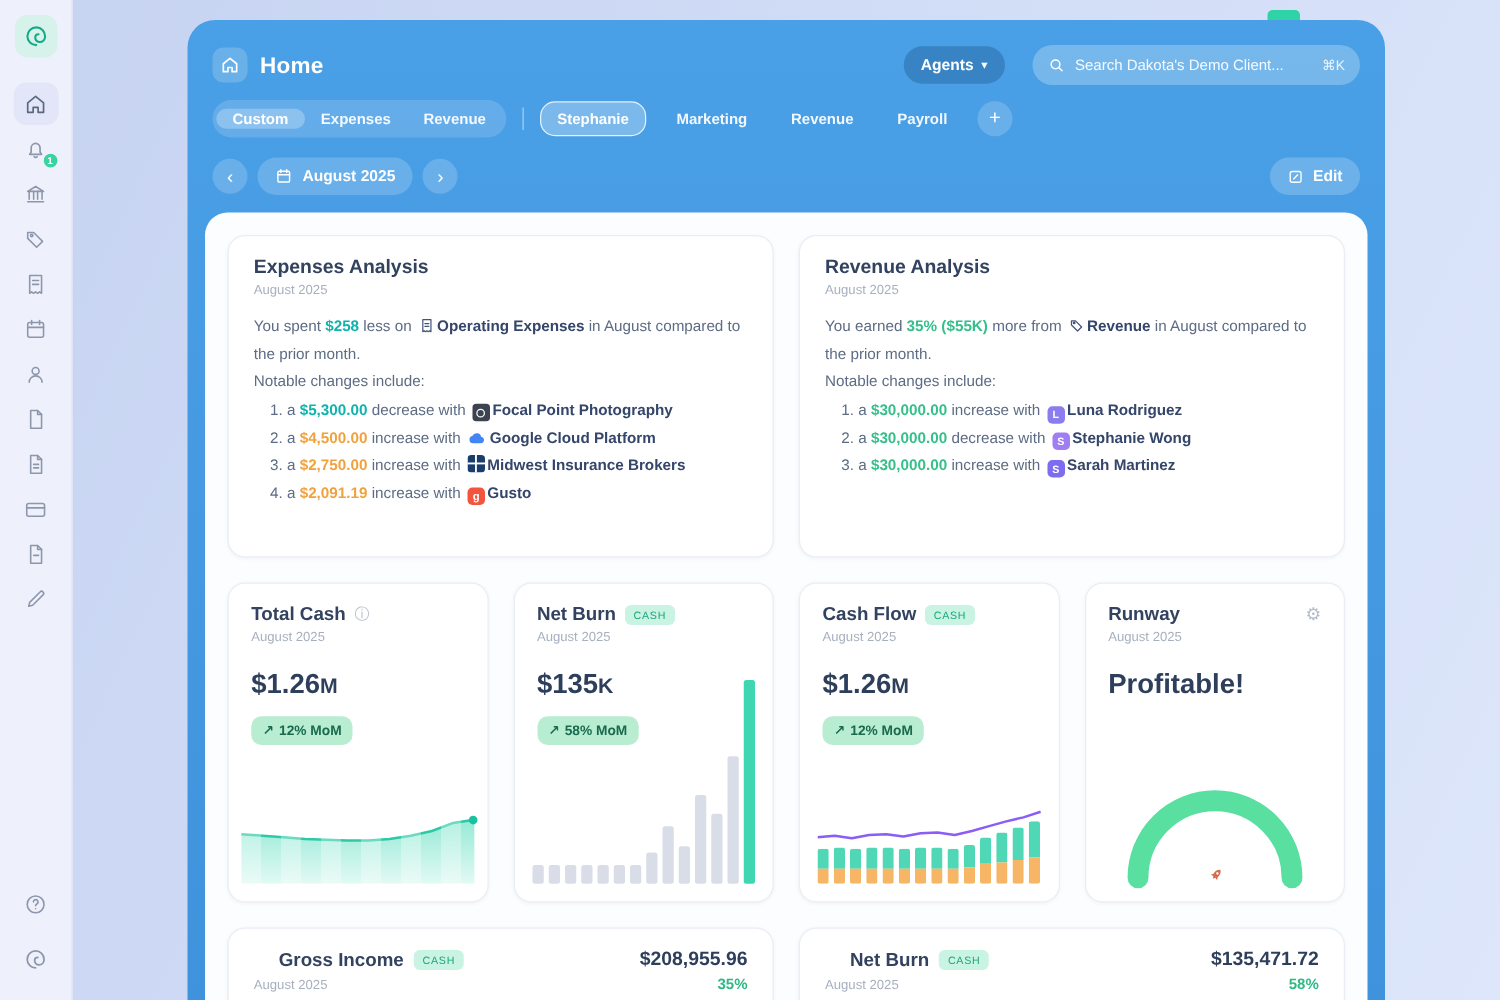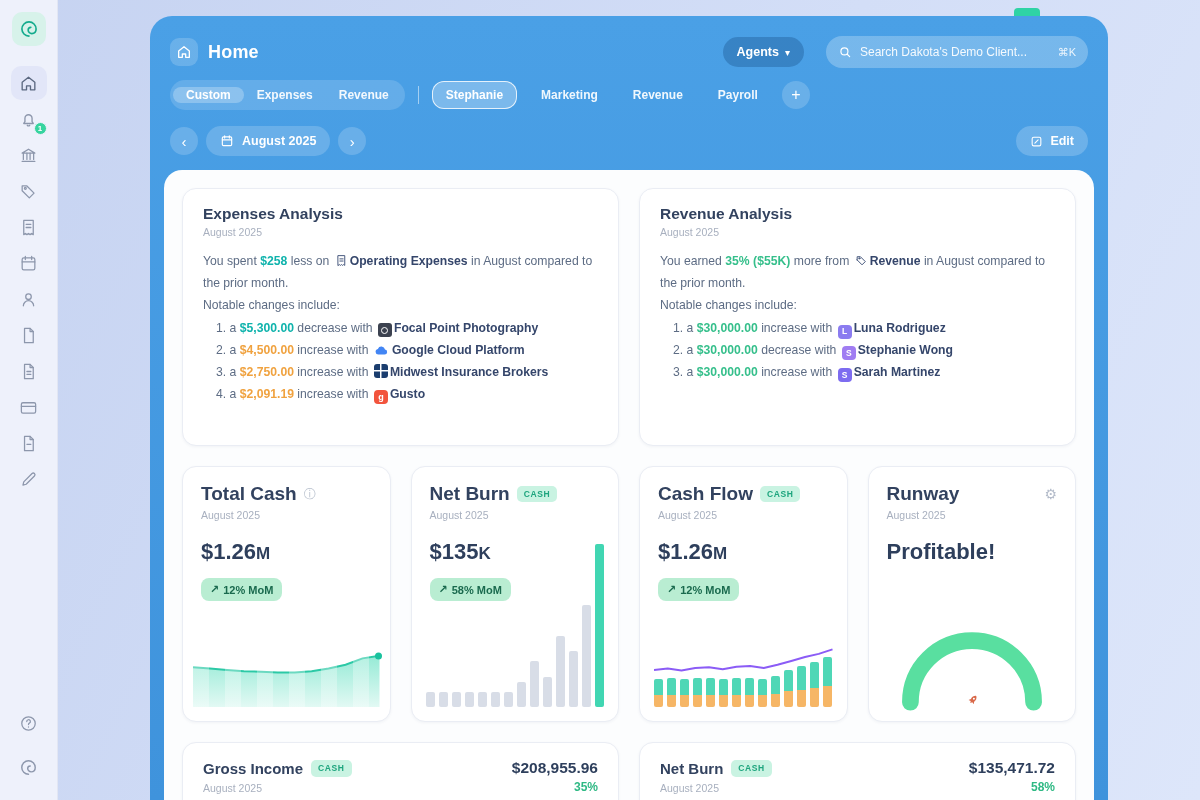--- a/index.html
+++ b/index.html
@@ -84,22 +84,22 @@
   .chip-gusto { background:#f2543d; border-radius:4px; }
   .chip-cloud { width:16px; }
   .av { display:inline-flex; align-items:center; justify-content:center; width:14px; height:14px;
     border-radius:4px; vertical-align:-2px; margin:0 2px; font-size:8.5px; font-weight:700; color:#fff; }
   .av-1 { background:#8b7cf0; } .av-2 { background:#a07df2; } .av-3 { background:#7d6cf0; } .av-4 { background:#6f9bf2; }
   
   .metrics-grid { display:grid; grid-template-columns:repeat(4,1fr); gap:20px; margin-top:20px; }
   .m-card { position:relative; background:#fff; border:1px solid #eaedf4; border-radius:14px;
     padding:16px 18px; height:256px; box-shadow:0 1px 3px rgba(40,60,100,0.05); cursor:pointer; }
   .m-title-row { display:flex; align-items:center; gap:7px; }
-  .m-title { font-size:19px; font-weight:700; color:#32425f; }
-  .chip-cash { background:#c9f3e2; color:#1ea57e; font-size:8.5px; font-weight:700; letter-spacing:.07em;
+  .m-title { font-size:15px; font-weight:700; color:#32425f; }
+  .chip-cash { background:#c9f3e2; color:#1ea57e; font-size:8.5px; font-weight:400; letter-spacing:.07em;
     padding:3px 7px; border-radius:5px; }
   .info-glyph { color:#b8c0cd; font-size:12px; }
   .gear-glyph { margin-left:auto; color:#b4bcca; font-size:14px; cursor:pointer; }
   .m-sub { font-size:10.5px; color:#a8b0bf; margin-top:4px; }
   .m-value { font-size:22px; font-weight:700; color:#2e3f5c; margin-top:18px; }
   .m-value .suffix { font-size:17px; }
   .m-badge { display:inline-flex; align-items:center; gap:4px; margin-top:13px; background:#b9edd2;
     color:#1a6a4e; font-size:11px; font-weight:700; padding:5px 9px; border-radius:8px; }
   .m-chart { position:absolute; left:14px; right:14px; bottom:14px; height:64px; }
   .m-chart.area { left:10px; right:10px; }
@@ -113,21 +113,21 @@
   .lineover { position:absolute; inset:0; width:100%; height:100%; }
   .stripes { position:absolute; inset:0; background:repeating-linear-gradient(90deg,rgba(255,255,255,0.30) 0 16px,rgba(255,255,255,0) 16px 32px); pointer-events:none; }
   .area-dot { position:absolute; right:-2px; width:7px; height:7px; border-radius:50%; background:#19c29e; transform:translateY(-50%); }
   .gauge-wrap { position:absolute; left:0; right:0; bottom:8px; display:flex; justify-content:center; }
   .rocket { position:absolute; bottom:12px; left:50%; transform:translateX(-50%); }
   
   .bottom-grid { display:grid; grid-template-columns:1fr 1fr; gap:20px; margin-top:20px; }
   .b-card { background:#fff; border:1px solid #eaedf4; border-radius:14px; padding:16px 20px;
     height:96px; box-shadow:0 1px 3px rgba(40,60,100,0.05); cursor:pointer; }
   .b-row { display:flex; align-items:center; justify-content:space-between; }
-  .b-left { display:flex; gap:8px; }
+  .b-left { display:flex; align-items:center; gap:8px;margin-left:20px; }
   .b-title { font-size:15px; font-weight:700; color:#32425f; }
   .b-value { font-size:15.5px; font-weight:700; color:#2e3f5c; }
   .b-sub { font-size:10.5px; color:#a8b0bf; margin-top:5px; }
   .b-change { color:#2fb984; font-weight:700; font-size:12px; margin-top:3px; }
   svg { display:block; }
 </style>
 </head>
 <body>
 
 <aside class="sidebar">

